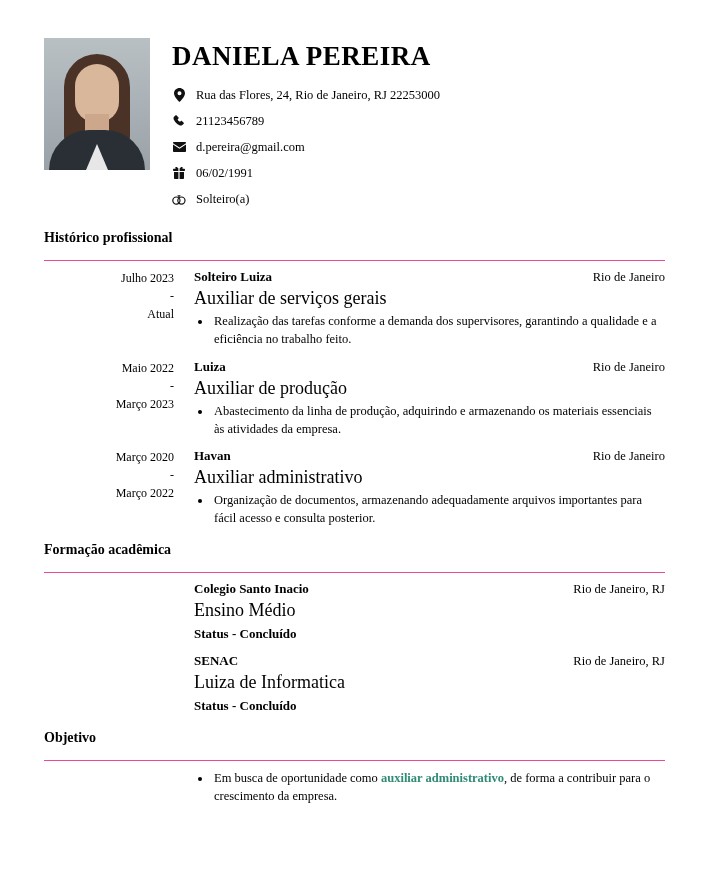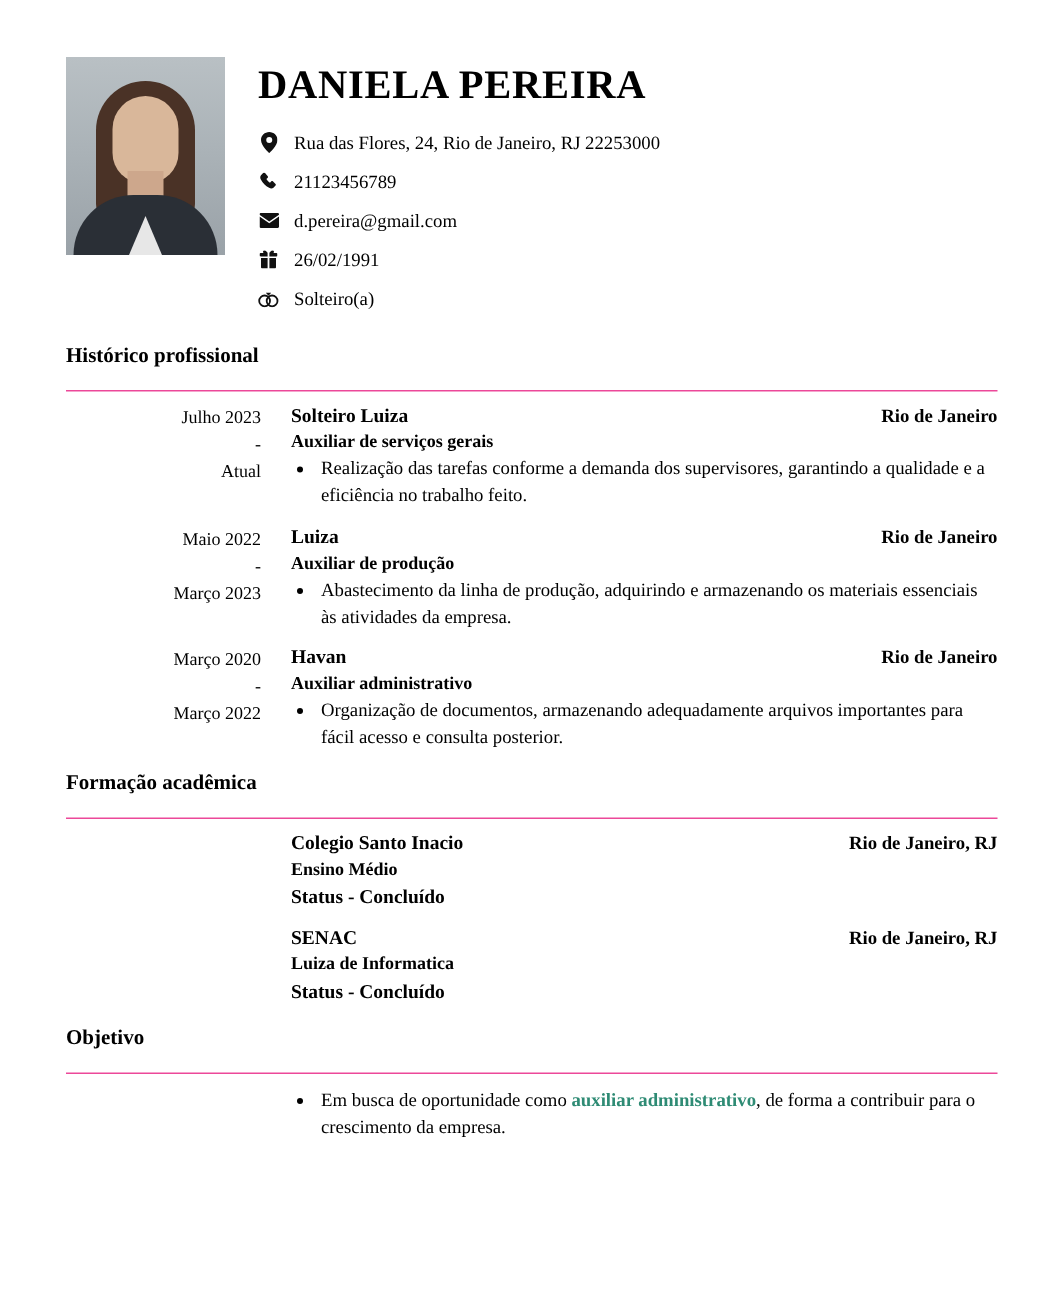--- a/index.html
+++ b/index.html
@@ -155,28 +155,28 @@
   .entry-head {
     display: flex;
     justify-content: space-between;
     align-items: baseline;
     font-size: 13px;
   }
   .entry-org {
     font-weight: bold;
   }
   .entry-loc {
-    font-weight: bold;
+    font-weight: normal;
     font-size: 12.5px;
     white-space: nowrap;
     padding-left: 12px;
   }
   .entry-role {
-    font-weight: bold;
-    font-size: 12px;
+    font-weight: normal;
+    font-size: 18px;
     line-height: 1.5;
   }
   .entry-status {
     font-weight: bold;
     font-size: 13px;
     line-height: 1.5;
   }
   ul.bullets {
     margin: 1px 0 0 0;
     padding-left: 18px;
@@ -232,21 +232,21 @@
               </svg>
           </span>
           <span>d.pereira@gmail.com</span>
         </li>
         <li>
           <span class="ci">
             <svg width="12" height="12" viewBox="0 0 12 12">
                 <path d="M1 5h10v6.2a.8.8 0 0 1-.8.8H6.6V5H5.4v7H1.8a.8.8 0 0 1-.8-.8V5zM6.6 4h4.6a.8.8 0 0 0 .8-.8V2.5a.8.8 0 0 0-.8-.8H9.3c.2-.2.3-.4.3-.7A1 1 0 0 0 7.7.4L6.6 1.5V4zM5.4 4V1.5L4.3.4A1 1 0 0 0 2.4 1c0 .3.1.5.3.7H.8A.8.8 0 0 0 0 2.5v.7c0 .5.4.8.8.8h4.6z" fill="#111"></path>
               </svg>
           </span>
-          <span>26/02/1991</span>
+          <span>06/02/1991</span>
         </li>
         <li>
           <span class="ci">
             <svg width="14" height="11" viewBox="0 0 14 11">
                 <circle cx="4.4" cy="6.6" r="3.6" fill="none" stroke="#111" stroke-width="1.2"></circle>
                 <circle cx="9.4" cy="6.6" r="3.6" fill="none" stroke="#111" stroke-width="1.2"></circle>
                 <path d="M5.2 1.2h3.6l-1.8 2z" fill="#111"></path>
               </svg>
           </span>
           <span>Solteiro(a)</span>

